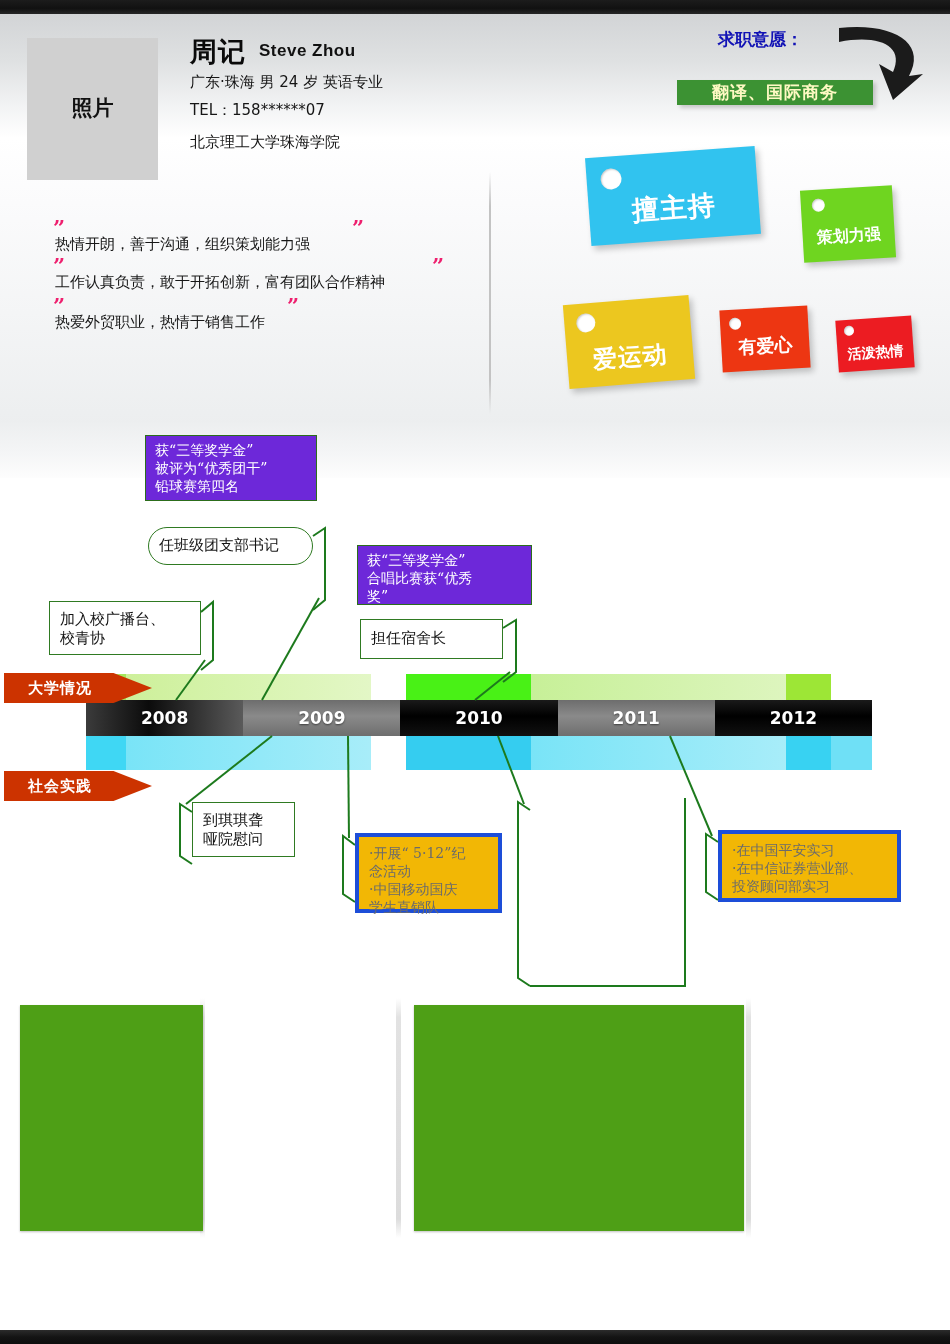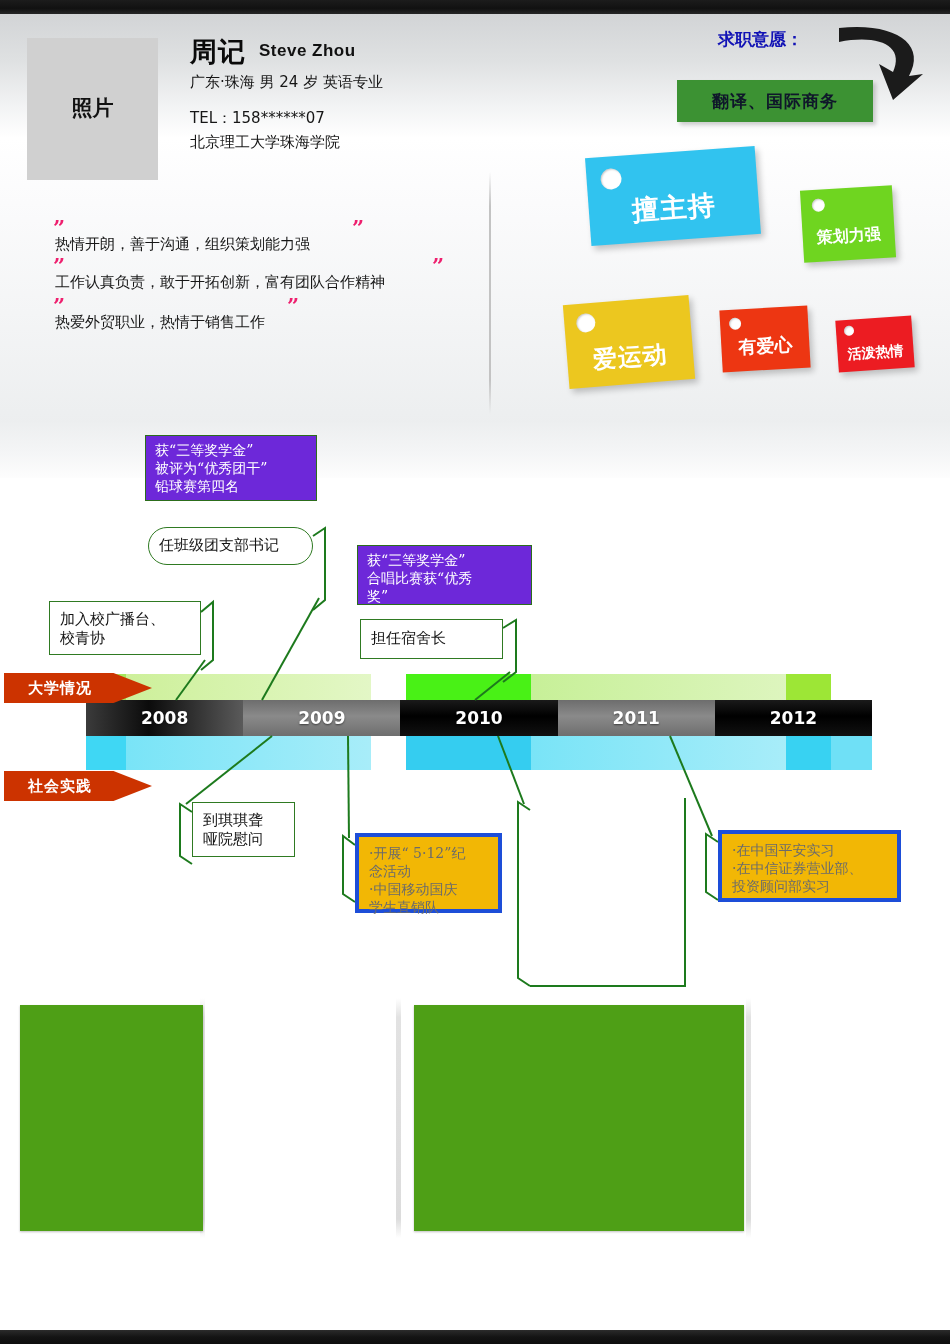--- a/index.html
+++ b/index.html
@@ -59,34 +59,34 @@
   }
   .name-en {
     position: absolute; left: 259px; top: 41px;
     font-size: 17px; font-weight: bold; color: #111; letter-spacing: 0.5px;
   }
   .meta-line {
     position: absolute; left: 190px; font-size: 15px; color: #161616;
     font-family: "DejaVu Sans", "Liberation Sans", sans-serif;
   }
   .meta-1 { top: 73px; }
-  .meta-2 { top: 109px; }
+  .meta-2 { top: 101px; }
   .meta-3 { top: 133px; }
 
   
   .intent-label {
     position: absolute; left: 718px; top: 28px;
     font-size: 17px; font-weight: bold; color: #1112b5;
     font-family: "DejaVu Sans", "Liberation Sans", sans-serif;
   }
   .intent-chip {
-    position: absolute; left: 677px; top: 80px; width: 196px; height: 42px;
+    position: absolute; left: 677px; top: 80px; width: 196px; height: 25px;
     background: #3c9233;
     display: flex; align-items: center; justify-content: center;
-    color: #0f172a; font-size: 17px; font-weight: bold; letter-spacing: 1px;
+    color: #fef9c3; font-size: 17px; font-weight: bold; letter-spacing: 1px;
     font-family: "DejaVu Sans", "Liberation Sans", sans-serif;
     box-shadow: 3px 3px 4px rgba(0,0,0,0.18);
   }
   .intent-arrow { position: absolute; left: 835px; top: 20px; }
 
   
   .quote-row { position: absolute; left: 55px; }
   .q1 { top: 235px; } .q2 { top: 273px; } .q3 { top: 313px; }
   .quote-text {
     font-size: 15px; color: #171717; white-space: nowrap;

